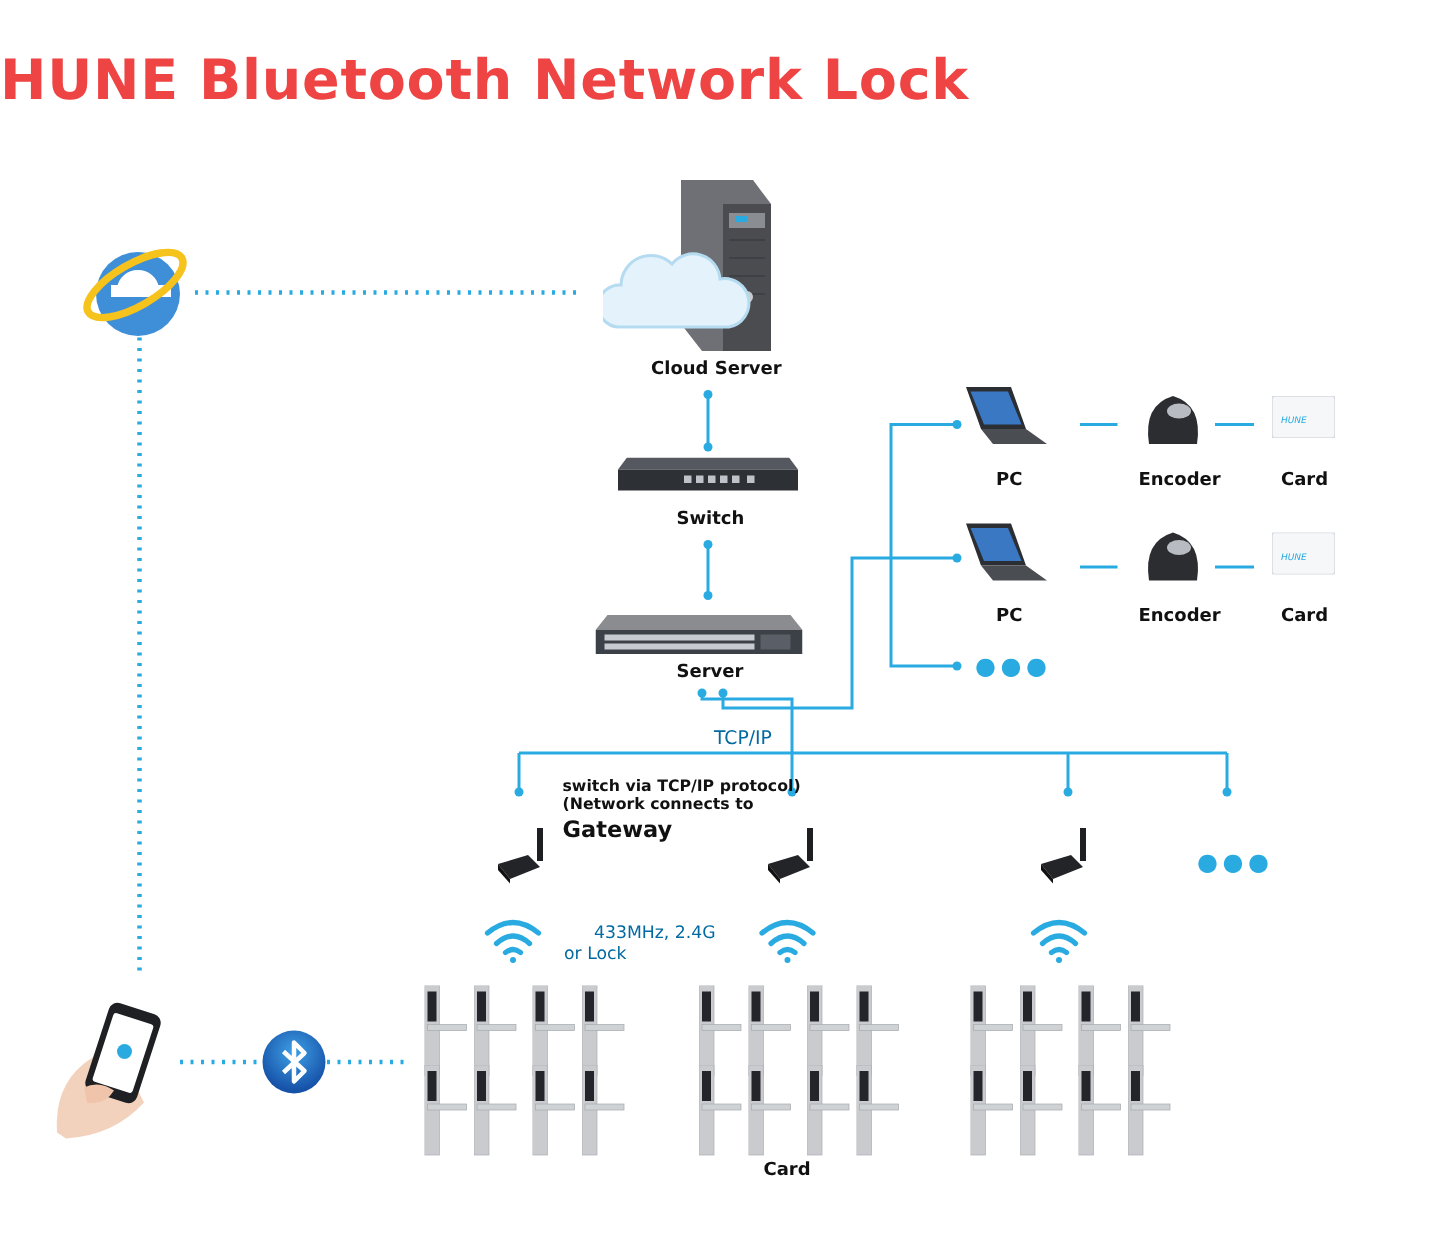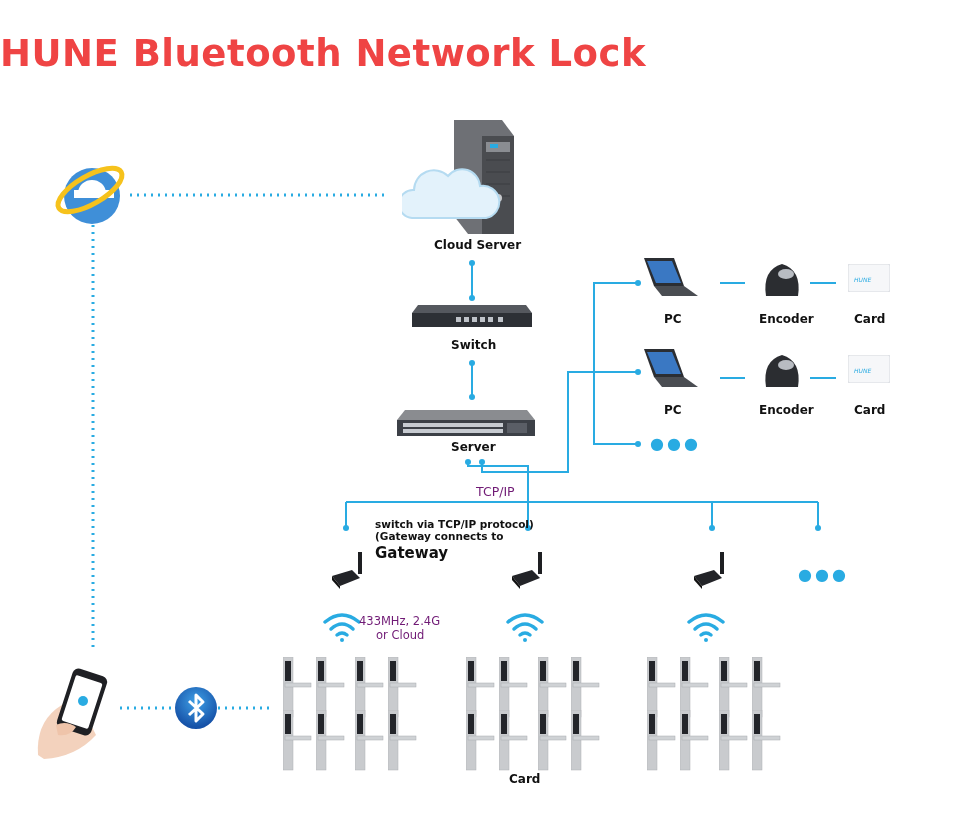--- a/index.html
+++ b/index.html
@@ -1,20 +1,20 @@
 <!DOCTYPE html>
 <html><head>
 <meta charset="utf-8">
 <style>
   html, body { margin:0; padding:0; background:#ffffff; }
   body { width:960px; height:823px; position:relative; overflow:hidden; font-family:"DejaVu Sans", sans-serif; }
   .abs { position:absolute; }
   .title { left:0; top:32px; width:910px; text-align:left; font-size:37px; font-weight:bold; color:#ef4444; letter-spacing:0.5px; font-family:"DejaVu Sans", sans-serif; }
   .lbl { font-size:12px; font-weight:bold; color:#111; font-family:"DejaVu Sans", sans-serif; white-space:nowrap; }
-  .blue-txt { color:#701a75; font-size:11.5px; font-family:"DejaVu Sans", sans-serif; }
+  .blue-txt { color:#0369a1; font-size:11.5px; font-family:"DejaVu Sans", sans-serif; }
   svg.wire { position:absolute; left:0; top:0; }
   .lock { position:absolute; width:30px; height:62px; }
 </style>
 </head>
 <body>
 
 <div class="abs title">HUNE Bluetooth  Network Lock</div>
 
 <svg class="wire" width="960" height="823">
   <g stroke="#29abe2" stroke-width="2" fill="none">
@@ -143,21 +143,21 @@
   </svg>
   <div class="abs lbl" style="left:24px;top:56px">PC</div>
   <div class="abs lbl" style="left:119px;top:56px">Encoder</div>
   <div class="abs lbl" style="left:214px;top:56px">Card</div>
 </div>
 <div class="abs" style="left:650px;top:434px;color:#29abe2;font-size:16px;letter-spacing:3px">●●●</div>
 
 <div class="abs blue-txt" style="left:476px;top:484px;font-size:12.5px">TCP/IP</div>
 
 <div class="abs lbl" style="left:375px;top:544px;font-size:15px">Gateway</div>
-<div class="abs lbl" style="left:375px;top:530px;font-size:10.5px">(Gateway connects to</div>
+<div class="abs lbl" style="left:375px;top:530px;font-size:10.5px">(Network connects to</div>
 <div class="abs lbl" style="left:375px;top:518px;font-size:10.5px">switch via TCP/IP protocol)</div>
 
 <svg class="abs" style="left:330px;top:552px" width="36" height="38" viewBox="0 0 36 38">
   <rect x="28" y="0" width="4" height="22" fill="#1e1f22"></rect>
     <polygon points="2,24 22,18 30,26 10,34" fill="#232428"></polygon>
     <polygon points="2,24 10,34 10,37 2,28" fill="#111"></polygon>
 </svg>
 <svg class="abs" style="left:510px;top:552px" width="36" height="38" viewBox="0 0 36 38">
   <rect x="28" y="0" width="4" height="22" fill="#1e1f22"></rect>
     <polygon points="2,24 22,18 30,26 10,34" fill="#232428"></polygon>
@@ -187,22 +187,22 @@
     <circle cx="20" cy="28" r="2" fill="#29abe2"></circle>
 </svg>
 <svg class="abs" style="left:686px;top:612px" width="40" height="30" viewBox="0 0 40 30">
   <g fill="none" stroke="#29abe2" stroke-width="3.5" stroke-linecap="round">
       <path d="M3 10 Q20 -4 37 10"></path>
       <path d="M9 17 Q20 7 31 17"></path>
       <path d="M15 23 Q20 19 25 23"></path>
     </g>
     <circle cx="20" cy="28" r="2" fill="#29abe2"></circle>
 </svg>
-<div class="abs blue-txt" style="left:359px;top:614px">433MHz, 2.4G</div>
-<div class="abs blue-txt" style="left:376px;top:628px">or Cloud</div>
+<div class="abs blue-txt" style="left:396px;top:614px">433MHz, 2.4G</div>
+<div class="abs blue-txt" style="left:376px;top:628px">or Lock</div>
 
 <div id="locks">
     <div class="lock" style="left: 283px; top: 657px;"><svg width="30" height="62" viewBox="0 0 30 62">
         <rect x="0" y="0" width="10" height="60" fill="#c9cbce" stroke="#aeb1b5" stroke-width="0.5"></rect>
         <rect x="2" y="4" width="6" height="20" fill="#23252a"></rect>
         <rect x="2" y="26" width="26" height="4" fill="#cfd2d5" stroke="#a9acb0" stroke-width="0.5"></rect>
       </svg></div>
     <div class="lock" style="left: 316px; top: 657px;"><svg width="30" height="62" viewBox="0 0 30 62">
         <rect x="0" y="0" width="10" height="60" fill="#c9cbce" stroke="#aeb1b5" stroke-width="0.5"></rect>
         <rect x="2" y="4" width="6" height="20" fill="#23252a"></rect>

